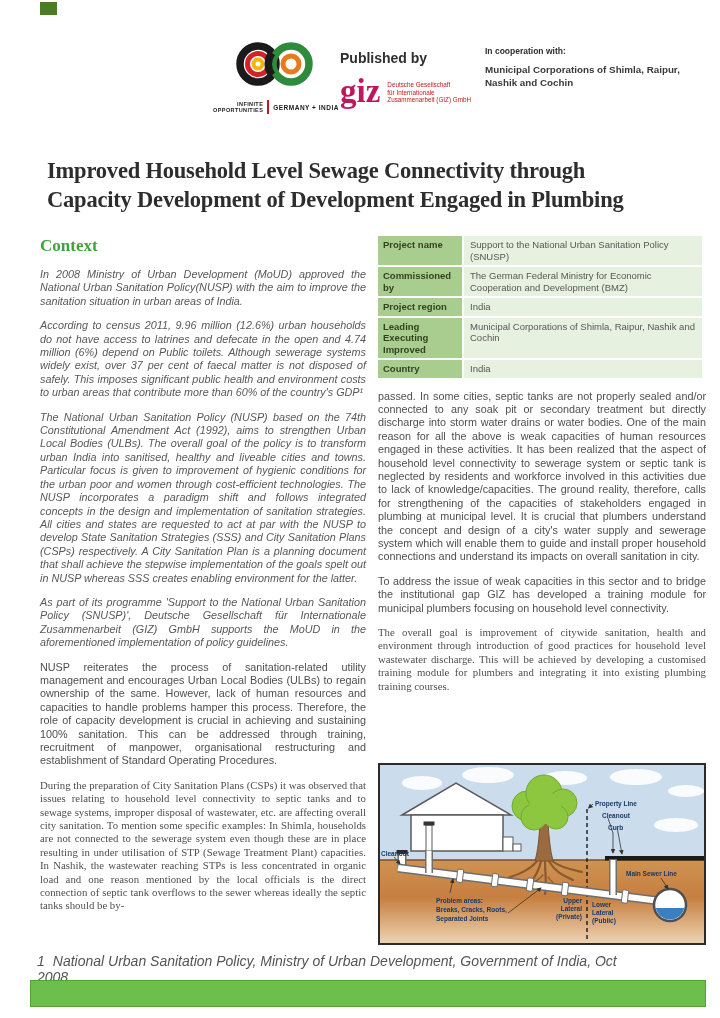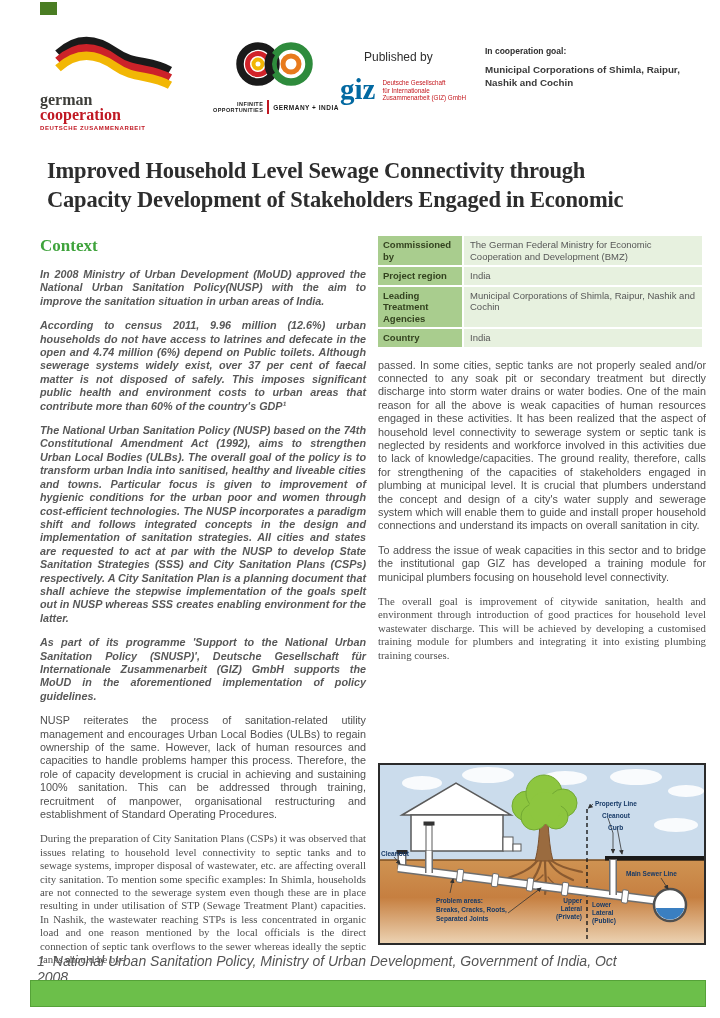--- a/index.html
+++ b/index.html
@@ -17,44 +17,44 @@
   .logo-german .gname .coop{color:#c01823;display:block;}
   .logo-german .gsub{font-size:6px;font-weight:bold;color:#c01823;letter-spacing:0.6px;margin-top:3px;}
 
   .logo-infinity{position:absolute;left:196px;top:38px;width:160px;text-align:center;}
   .logo-infinity .inf-text{display:flex;align-items:center;justify-content:center;margin-top:4px;}
   .inf-left{font-size:5.5px;font-weight:bold;color:#1a1a1a;text-align:right;line-height:6.5px;letter-spacing:0.4px;}
   .inf-bar{width:2px;height:14px;background:#c01823;margin:0 4px;}
   .inf-right{font-size:6.5px;font-weight:bold;color:#1a1a1a;letter-spacing:0.5px;}
 
   .published{position:absolute;left:340px;top:50px;width:140px;}
-  .published .plabel{font-size:12px;font-weight:normal;color:#2e2e2e;margin-left:24px;}
+  .published .plabel{font-size:14px;font-weight:bold;color:#2e2e2e;}
   .giz-row{display:flex;margin-top:10px;}
-  .giz-word{font-family:"Liberation Serif",serif;font-weight:bold;font-size:29px;line-height:30px;color:#0369a1;}
+  .giz-word{font-family:"Liberation Serif",serif;font-weight:bold;font-size:33px;line-height:30px;color:#be185d;}
   .giz-sub{margin-left:7px;margin-top:5px;font-size:6.3px;line-height:7.6px;color:#c4161c;}
 
   .coopwith{position:absolute;left:485px;top:46px;width:208px;}
   .coopwith .clabel{font-size:8.5px;font-weight:bold;color:#2e2e2e;}
   .coopwith .cvalue{margin-top:7px;font-size:9.8px;font-weight:bold;color:#3a3a3a;line-height:13px;}
 
   
   .doc-title{position:absolute;left:47px;top:156px;width:660px;
         font-family:"Liberation Serif",serif;font-weight:bold;font-size:22.5px;
         line-height:29px;color:#2d2d2d;letter-spacing:-0.2px;}
 
   
   .col-left{position:absolute;left:40px;top:236px;width:326px;}
   .col-right{position:absolute;left:378px;top:234px;width:328px;}
 
   .sec-heading{font-family:"Liberation Serif",serif;font-weight:bold;font-size:17px;
         color:#3fa33c;margin:0 0 12px 0;}
   .col-right .sec-heading{margin:12px 0 10px 0;}
 
   .body-p{font-size:10.8px;line-height:13.4px;color:#4f4f4f;text-align:justify;margin:0 0 11px 0;}
-  .body-p.it{font-style:italic;color:#585858;font-weight:bold;}
+  .body-p.it{font-style:italic;color:#585858;}
   .body-p:last-child{margin-bottom:0;font-family:Liberation Serif, serif;}
 
   
   .ptable{border-collapse:separate;border-spacing:2px;width:100%;margin-left:-2px;}
   .ptable th{background:#a9cd8e;color:#33421f;font-weight:bold;text-align:left;
         font-size:9.5px;line-height:11.5px;padding:3px 5px;width:74px;vertical-align:top;}
   .ptable td{background:#e7f1df;color:#575757;font-size:9.5px;line-height:11.5px;
         padding:3px 6px;vertical-align:top;}
   .table-wrap{margin-bottom:10px;}
 
@@ -71,34 +71,20 @@
   .bottom-bar{position:absolute;left:30px;top:980px;width:676px;height:27px;
         background:#6cbf4a;border:1px solid #55a238;box-sizing:border-box;}
 </style>
 </head>
 <body>
 
 <div class="page">
 
   <div class="corner-mark"></div>
 
-  <div class="logo-german">
-    <svg class="flag" width="148" height="56" viewBox="0 0 148 72">
-      <g fill="none">
-        <path d="M2,25 C28,1 54,7 76,23 C98,39 122,33 146,47" stroke="#1a1a1a" stroke-width="10.5"></path>
-        <path d="M2,34.5 C28,10.5 54,16.5 76,32.5 C98,48.5 122,42.5 146,56.5" stroke="#cc2229" stroke-width="10.5"></path>
-        <path d="M2,44 C28,20 54,26 76,42 C98,58 122,52 146,66" stroke="#f2b705" stroke-width="10.5"></path>
-      </g>
-    </svg>
-    <div class="gname">
-      <span>german</span>
-      <span class="coop">cooperation</span>
-    </div>
-    <div class="gsub">DEUTSCHE ZUSAMMENARBEIT</div>
-  </div>
 
   <div class="logo-infinity">
     <svg width="96" height="54" viewBox="0 0 96 54">
       <circle cx="30" cy="26" r="18" fill="none" stroke="#1a1a1a" stroke-width="7.5"></circle>
       <circle cx="30" cy="26" r="10.5" fill="none" stroke="#d1232a" stroke-width="5"></circle>
       <circle cx="30" cy="26" r="4.5" fill="none" stroke="#f2b705" stroke-width="4"></circle>
       <circle cx="63" cy="26" r="18" fill="none" stroke="#2e8b3c" stroke-width="7.5"></circle>
       <circle cx="63" cy="26" r="8" fill="none" stroke="#e87a1d" stroke-width="5"></circle>
       <path d="M44,15 A18,18 0 0 0 44,37" fill="none" stroke="#1a1a1a" stroke-width="7.5"></path>
     </svg>
@@ -118,53 +104,57 @@
       <div class="giz-word">giz</div>
       <div class="giz-sub">
         <div>Deutsche Gesellschaft</div>
         <div>für Internationale</div>
         <div>Zusammenarbeit (GIZ) GmbH</div>
       </div>
     </div>
   </div>
 
   <div class="coopwith">
-    <div class="clabel">In cooperation goal:</div>
+    <div class="clabel">In cooperation with:</div>
     <div class="cvalue">Municipal Corporations of Shimla, Raipur, Nashik and Cochin</div>
   </div>
 
   <div class="doc-title">
     <div>Improved Household Level Sewage Connectivity through</div>
-    <div>Capacity Development of Stakeholders Engaged in Economic</div>
+    <div>Capacity Development of Development Engaged in Plumbing</div>
   </div>
 
   <div class="col-left">
     <h2 class="sec-heading">Context</h2>
     <p class="body-p it">In 2008 Ministry of Urban Development (MoUD) approved the National Urban Sanitation Policy(NUSP) with the aim to improve the sanitation situation in urban areas of India.</p>
     <p class="body-p it">According to census 2011, 9.96 million (12.6%) urban households do not have access to latrines and defecate in the open and 4.74 million (6%) depend on Public toilets. Although sewerage systems widely exist, over 37 per cent of faecal matter is not disposed of safely. This imposes significant public health and environment costs to urban areas that contribute more than 60% of the country's GDP¹</p>
     <p class="body-p it">The National Urban Sanitation Policy (NUSP) based on the 74th Constitutional Amendment Act (1992), aims to strengthen Urban Local Bodies (ULBs). The overall goal of the policy is to transform urban India into sanitised, healthy and liveable cities and towns. Particular focus is given to improvement of hygienic conditions for the urban poor and women through cost-efficient technologies. The NUSP incorporates a paradigm shift and follows integrated concepts in the design and implementation of sanitation strategies. All cities and states are requested to act at par with the NUSP to develop State Sanitation Strategies (SSS) and City Sanitation Plans (CSPs) respectively. A City Sanitation Plan is a planning document that shall achieve the stepwise implementation of the goals spelt out in NUSP whereas SSS creates enabling environment for the latter.</p>
     <p class="body-p it">As part of its programme 'Support to the National Urban Sanitation Policy (SNUSP)', Deutsche Gesellschaft für Internationale Zusammenarbeit (GIZ) GmbH supports the MoUD in the aforementioned implementation of policy guidelines.</p>
     <p class="body-p">NUSP reiterates the process of sanitation-related utility management and encourages Urban Local Bodies (ULBs) to regain ownership of the same. However, lack of human resources and capacities to handle problems hamper this process. Therefore, the role of capacity development is crucial in achieving and sustaining 100% sanitation. This can be addressed through training, recruitment of manpower, organisational restructuring and establishment of Standard Operating Procedures.</p>
     <p class="body-p">During the preparation of City Sanitation Plans (CSPs) it was observed that issues relating to household level connectivity to septic tanks and to sewage systems, improper disposal of wastewater, etc. are affecting overall city sanitation. To mention some specific examples: In Shimla, households are not connected to the sewerage system even though these are in place resulting in under utilisation of STP (Sewage Treatment Plant) capacities. In Nashik, the wastewater reaching STPs is less concentrated in organic load and one reason mentioned by the local officials is the direct connection of septic tank overflows to the sewer whereas ideally the septic tanks should be by-</p>
   </div>
 
   <div class="col-right">
     <div class="table-wrap">
       <table class="ptable">
         <tbody>
           <tr>
+            <th>Project name</th>
+            <td>Support to the National Urban Sanitation Policy (SNUSP)</td>
+          </tr>
+          <tr>
             <th>Commissioned by</th>
             <td>The German Federal Ministry for Economic Cooperation and Development (BMZ)</td>
           </tr>
           <tr>
             <th>Project region</th>
             <td>India</td>
           </tr>
           <tr>
-            <th>Leading Treatment Agencies</th>
+            <th>Leading Executing Improved</th>
             <td>Municipal Corporations of Shimla, Raipur, Nashik and Cochin</td>
           </tr>
           <tr>
             <th>Country</th>
             <td>India</td>
           </tr>
         </tbody>
       </table>
     </div>
     <p class="body-p">passed. In some cities, septic tanks are not properly sealed and/or connected to any soak pit or secondary treatment but directly discharge into storm water drains or water bodies. One of the main reason for all the above is weak capacities of human resources engaged in these activities. It has been realized that the aspect of household level connectivity to sewerage system or septic tank is neglected by residents and workforce involved in this activities due to lack of knowledge/capacities. The ground reality, therefore, calls for strengthening of the capacities of stakeholders engaged in plumbing at municipal level. It is crucial that plumbers understand the concept and design of a city's water supply and sewerage system which will enable them to guide and install proper household connections and understand its impacts on overall sanitation in city.</p>

